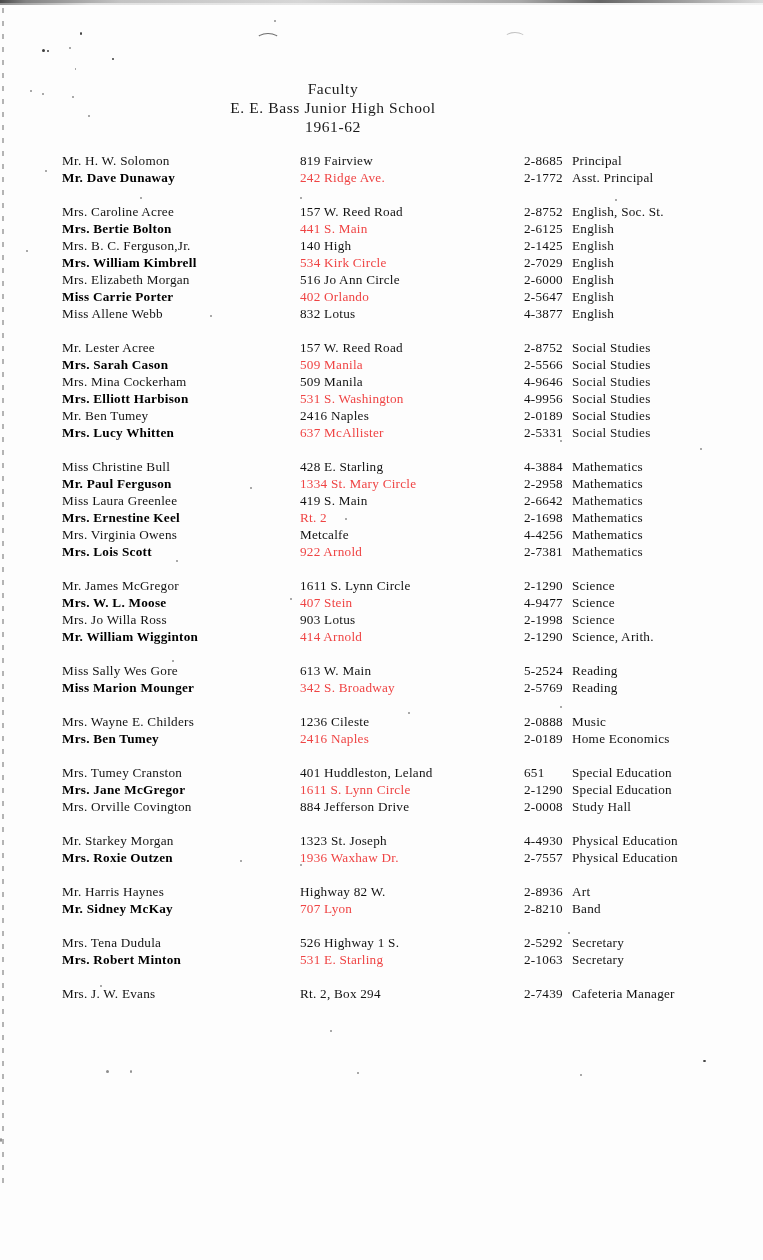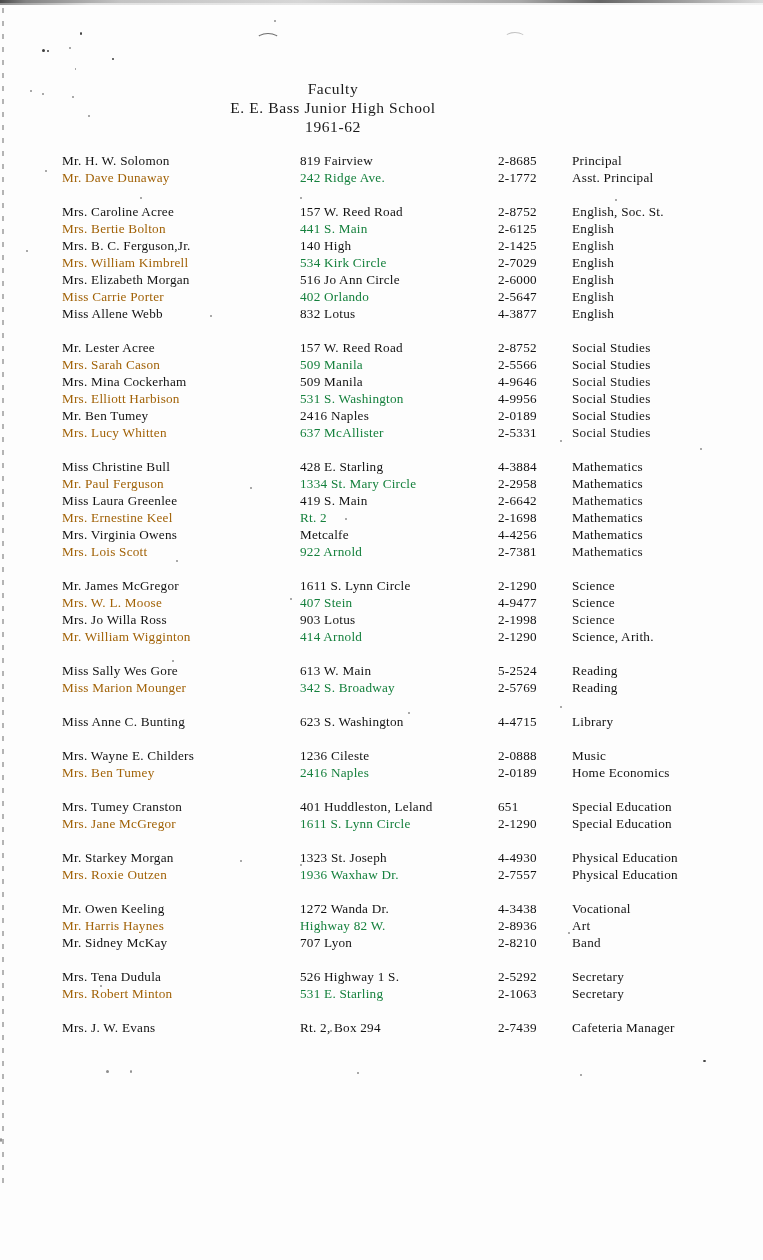--- a/index.html
+++ b/index.html
@@ -118,27 +118,27 @@
     height: 17px;
     line-height: 17px;
     font-size: 13.2px;
     letter-spacing: .25px;
     white-space: pre;
     color: #121212;
   }
 
   .c-name    { position: absolute; left: 62px;  }
   .c-address { position: absolute; left: 300px; }
-  .c-phone   { position: absolute; left: 498px; }
+  .c-phone   { position: absolute; left: 524px; }
   .c-subject { position: absolute; left: 572px; }
 
   
-  .row:nth-child(2n) .c-name    { color: #a16207; }
+  .row:nth-child(2n) .c-name    { color: #000000; font-weight: bold; }
   .row:nth-child(3n) .c-subject { color: #1b1b1b; }
-  .row:nth-child(2n) .c-address { color: #15803d; }
+  .row:nth-child(2n) .c-address { color: #ef4444; }
 </style>
 </head>
 <body>
 
 <div id="page">
 
   <div class="scan-top-edge"></div>
   <div class="scan-top-edge2"></div>
   <div class="scan-left-edge"></div>
 
@@ -226,36 +226,33 @@
           <div class="row"><span class="c-name">Mr. James McGregor</span><span class="c-address">1611 S. Lynn Circle</span><span class="c-phone">2-1290</span><span class="c-subject">Science</span></div>
           <div class="row"><span class="c-name">Mrs. W. L. Moose</span><span class="c-address">407 Stein</span><span class="c-phone">4-9477</span><span class="c-subject">Science</span></div>
           <div class="row"><span class="c-name">Mrs. Jo Willa Ross</span><span class="c-address">903 Lotus</span><span class="c-phone">2-1998</span><span class="c-subject">Science</span></div>
           <div class="row"><span class="c-name">Mr. William Wigginton</span><span class="c-address">414 Arnold</span><span class="c-phone">2-1290</span><span class="c-subject">Science, Arith.</span></div>
         </div>
         <div class="group">
           <div class="row"><span class="c-name">Miss Sally Wes Gore</span><span class="c-address">613 W. Main</span><span class="c-phone">5-2524</span><span class="c-subject">Reading</span></div>
           <div class="row"><span class="c-name">Miss Marion Mounger</span><span class="c-address">342 S. Broadway</span><span class="c-phone">2-5769</span><span class="c-subject">Reading</span></div>
         </div>
         <div class="group">
-          <div class="row"><span class="c-name">Miss Anne C. Bunting</span><span class="c-address">623 S. Washington</span><span class="c-phone">4-4715</span><span class="c-subject">Library</span></div>
-        </div>
-        <div class="group">
           <div class="row"><span class="c-name">Mrs. Wayne E. Childers</span><span class="c-address">1236 Cileste</span><span class="c-phone">2-0888</span><span class="c-subject">Music</span></div>
           <div class="row"><span class="c-name">Mrs. Ben Tumey</span><span class="c-address">2416 Naples</span><span class="c-phone">2-0189</span><span class="c-subject">Home Economics</span></div>
         </div>
         <div class="group">
           <div class="row"><span class="c-name">Mrs. Tumey Cranston</span><span class="c-address">401 Huddleston, Leland</span><span class="c-phone">651</span><span class="c-subject">Special Education</span></div>
           <div class="row"><span class="c-name">Mrs. Jane McGregor</span><span class="c-address">1611 S. Lynn Circle</span><span class="c-phone">2-1290</span><span class="c-subject">Special Education</span></div>
+          <div class="row"><span class="c-name">Mrs. Orville Covington</span><span class="c-address">884 Jefferson Drive</span><span class="c-phone">2-0008</span><span class="c-subject">Study Hall</span></div>
         </div>
         <div class="group">
           <div class="row"><span class="c-name">Mr. Starkey Morgan</span><span class="c-address">1323 St. Joseph</span><span class="c-phone">4-4930</span><span class="c-subject">Physical Education</span></div>
           <div class="row"><span class="c-name">Mrs. Roxie Outzen</span><span class="c-address">1936 Waxhaw Dr.</span><span class="c-phone">2-7557</span><span class="c-subject">Physical Education</span></div>
         </div>
         <div class="group">
-          <div class="row"><span class="c-name">Mr. Owen Keeling</span><span class="c-address">1272 Wanda Dr.</span><span class="c-phone">4-3438</span><span class="c-subject">Vocational</span></div>
           <div class="row"><span class="c-name">Mr. Harris Haynes</span><span class="c-address">Highway 82 W.</span><span class="c-phone">2-8936</span><span class="c-subject">Art</span></div>
           <div class="row"><span class="c-name">Mr. Sidney McKay</span><span class="c-address">707 Lyon</span><span class="c-phone">2-8210</span><span class="c-subject">Band</span></div>
         </div>
         <div class="group">
           <div class="row"><span class="c-name">Mrs. Tena Dudula</span><span class="c-address">526 Highway 1 S.</span><span class="c-phone">2-5292</span><span class="c-subject">Secretary</span></div>
           <div class="row"><span class="c-name">Mrs. Robert Minton</span><span class="c-address">531 E. Starling</span><span class="c-phone">2-1063</span><span class="c-subject">Secretary</span></div>
         </div>
         <div class="group">
           <div class="row"><span class="c-name">Mrs. J. W. Evans</span><span class="c-address">Rt. 2, Box 294</span><span class="c-phone">2-7439</span><span class="c-subject">Cafeteria Manager</span></div>
         </div>

